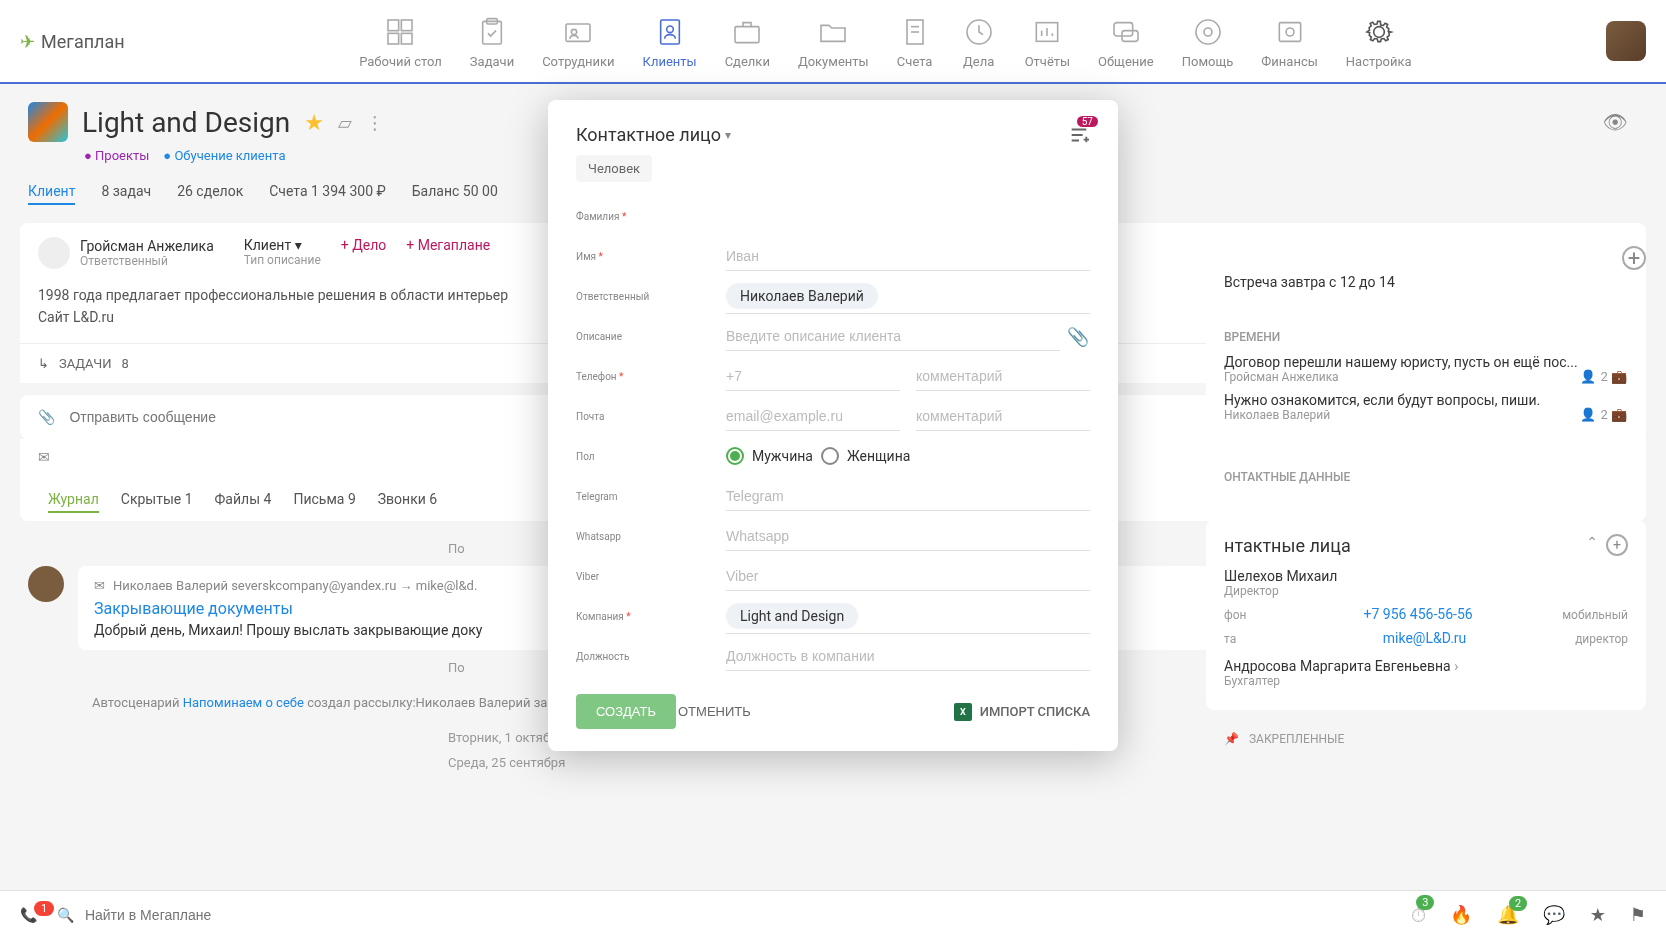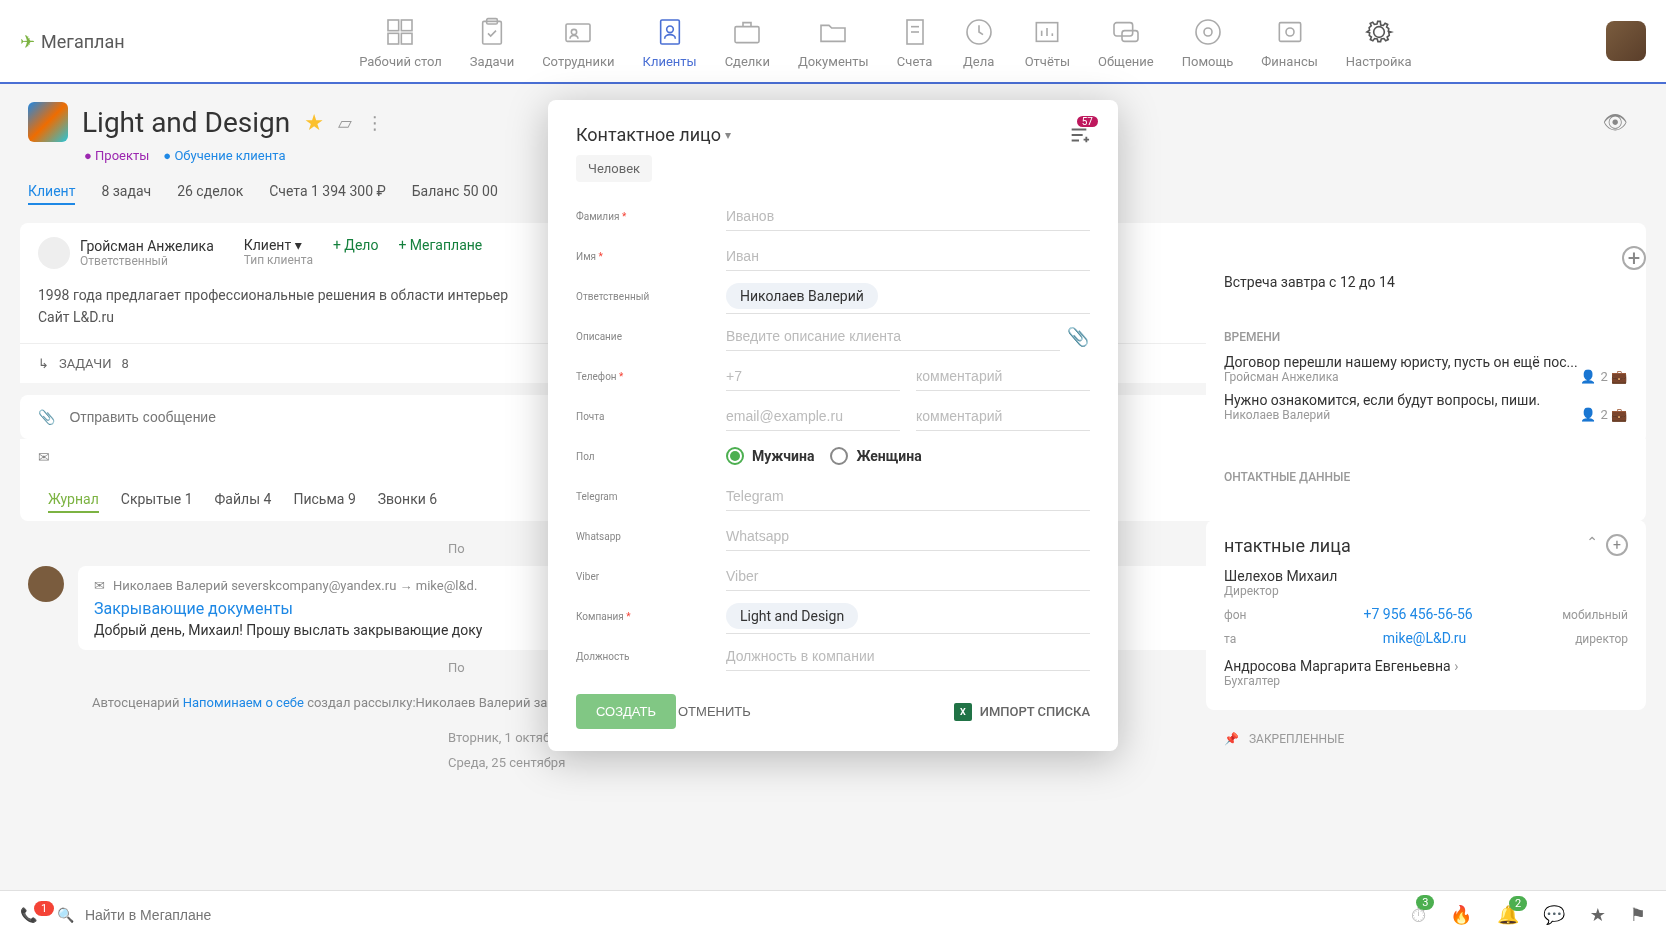--- a/index.html
+++ b/index.html
@@ -33,21 +33,21 @@
 .subtabs { display: flex; gap: 26px; padding: 10px 28px; font-size: 14px; color: #555; }
 .subtabs .active { color: #1e88e5; border-bottom: 2px solid #1e88e5; padding-bottom: 4px; }
 
 
 .info-bar { background: #fff; margin: 8px 20px 0; border-radius: 8px 8px 0 0; padding: 14px 18px 10px; display: flex; align-items: flex-start; gap: 20px; }
 .resp-block { display: flex; align-items: center; gap: 10px; }
 .resp-avatar { width: 32px; height: 32px; border-radius: 50%; background: #eee; }
 .resp-name { font-size: 14px; }
 .resp-label { font-size: 12px; color: #999; }
 .client-type-block { margin-left: 10px; }
-.action-link { color: #15803d; font-size: 14px; cursor: pointer; }
+.action-link { color: #be185d; font-size: 14px; cursor: pointer; }
 .desc-block { background: #fff; margin: 0 20px; padding: 8px 18px 18px; font-size: 14px; color: #555; }
 
 
 .tasks-bar { background: #fff; margin: 0 20px; padding: 12px 18px; border-top: 1px solid #eee; display: flex; align-items: center; gap: 10px; font-size: 13px; color: #666; text-transform: uppercase; }
 
 
 .composer { background: #fff; margin: 12px 20px 0; border-radius: 8px; padding: 14px 18px; display: flex; align-items: center; gap: 14px; }
 .composer input { border: none; outline: none; flex: 1; font-size: 14px; color: #999; background: transparent; }
 
 
@@ -99,21 +99,21 @@
 .modal-chip { display: inline-block; background: #f5f5f5; border-radius: 4px; padding: 6px 12px; font-size: 13px; color: #666; margin-bottom: 14px; }
 .form-row { display: flex; align-items: center; min-height: 40px; border-bottom: none; }
 .form-label { width: 150px; color: #888; font-size: 10px; flex-shrink: 0; }
 .req { color: #f44336; }
 .form-input { flex: 1; border: none; border-bottom: 1px solid #e0e0e0; padding: 6px 0; font-size: 14px; outline: none; color: #333; }
 .form-input::placeholder { color: #bbb; }
 .form-split { display: flex; gap: 16px; flex: 1; }
 .form-split input { width: 50%; }
 .chip-value { display: inline-block; background: #eef2f7; border-radius: 14px; padding: 5px 14px; font-size: 14px; color: #333; }
 .chip-row { flex: 1; border-bottom: 1px solid #e0e0e0; padding: 4px 0; }
-.radio-row { display: flex; gap: 16px; flex: 1; font-weight: bold; }
+.radio-row { display: flex; gap: 8px; flex: 1; }
 .radio-opt { display: flex; align-items: center; gap: 8px; font-size: 14px; }
 .radio-circle { width: 18px; height: 18px; border: 2px solid #888; border-radius: 50%; display: flex; align-items: center; justify-content: center; }
 .radio-circle.checked { border-color: #4caf50; }
 .radio-circle.checked::after { content: ''; width: 10px; height: 10px; background: #4caf50; border-radius: 50%; }
 .attach-btn { color: #aaa; font-size: 18px; margin-left: 8px; }
 .modal-footer { display: flex; align-items: center; gap: 2px; margin-top: 18px; }
 .btn-primary { background: #81c784; color: #fff; border: none; border-radius: 4px; padding: 10px 20px; font-size: 13px; font-weight: 500; cursor: pointer; text-transform: uppercase; }
 .btn-cancel { background: none; border: none; color: #666; font-size: 13px; text-transform: uppercase; cursor: pointer; }
 .import-link { margin-left: auto; display: flex; align-items: center; gap: 8px; color: #666; font-size: 13px; font-weight: 500; text-transform: uppercase; cursor: pointer; }
 .excel-icon { width: 18px; height: 18px; background: #217346; border-radius: 2px; display: flex; align-items: center; justify-content: center; color: #fff; font-size: 9px; font-weight: bold; }
@@ -284,21 +284,21 @@
 <div class="info-bar">
   <div class="resp-block">
     <div class="resp-avatar"></div>
     <div>
       <div class="resp-name">Гройсман Анжелика</div>
       <div class="resp-label">Ответственный</div>
     </div>
   </div>
   <div class="client-type-block">
     <div class="resp-name"><span>Клиент</span> ▾</div>
-    <div class="resp-label">Тип клиента</div>
+    <div class="resp-label">Тип описание</div>
   </div>
   <span class="action-link">+ Дело</span>
   <span class="action-link">+ Мегаплане</span>
 </div>
 <div class="desc-block">
   <div>1998 года предлагает профессиональные решения в области интерьер</div>
   <div style="margin-top:6px;">Сайт L&amp;D.ru</div>
 </div>
 <div class="tasks-bar">
   <span>↳</span>
@@ -453,21 +453,20 @@
             <path d="M4 6h16M4 12h12M4 18h8" stroke="#666" stroke-width="2" fill="none"></path>
             <path d="M20 14v6m-3-3h6" stroke="#666" stroke-width="2"></path>
           </svg>
       <span class="badge">57</span>
     </div>
   </div>
   <span class="modal-chip">Человек</span>
 
   <div class="form-row">
     <div class="form-label"><span>Фамилия</span> <span class="req">*</span></div>
-    <input class="form-input" placeholder="Иванов" style="">
   </div>
   <div class="form-row">
     <div class="form-label"><span>Имя</span> <span class="req">*</span></div>
     <input class="form-input" placeholder="Иван" style="">
   </div>
   <div class="form-row">
     <div class="form-label">Ответственный</div>
     <div class="chip-row"><span class="chip-value">Николаев Валерий</span></div>
   </div>
   <div class="form-row">

